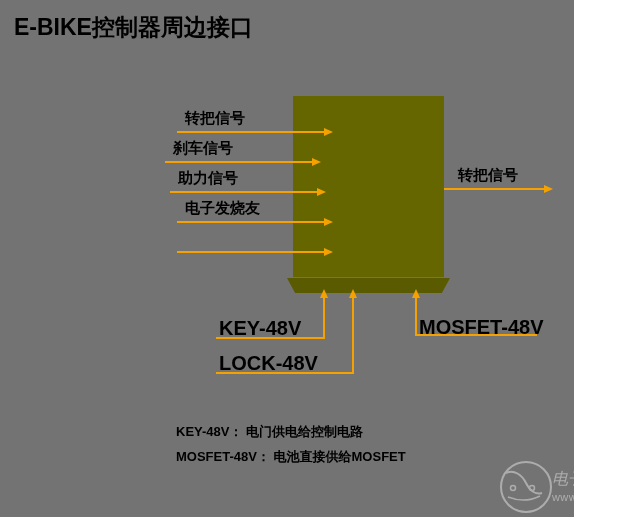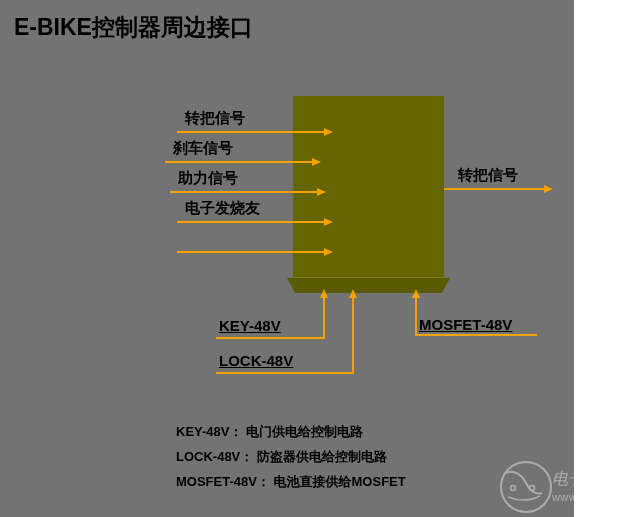--- a/index.html
+++ b/index.html
@@ -126,25 +126,24 @@
     width: 0;
     height: 0;
     border-top: 4px solid transparent;
     border-bottom: 4px solid transparent;
     border-left: 9px solid #f5a200;
   }
 
   
   .bot-label {
     position: absolute;
-    font-size: 15px;
-    font-weight: bold;
-    color: #000000;
-    white-space: nowrap;
-    text-decoration: underline;
+    font-size: 20px;
+    font-weight: bold;
+    color: #000000;
+    white-space: nowrap;
   }
   .bot-underline {
     position: absolute;
     height: 2px;
     background: #f5a200;
   }
   .bot-vert {
     position: absolute;
     width: 2px;
     background: #f5a200;
@@ -277,21 +276,20 @@
   <div class="bot-vert" style="left:352px; top:297px; height:77px;"></div>
   <div class="bot-head" style="left:349px; top:289px;"></div>
 
   <div class="bot-label" style="left:419px; top:316px;">MOSFET-48V</div>
   <div class="bot-underline" style="left:415px; top:334px; width:122px;"></div>
   <div class="bot-vert" style="left:415px; top:297px; height:38px;"></div>
   <div class="bot-head" style="left:412px; top:289px;"></div>
 
   <div id="legend">
     <div class="legend-line">KEY-48V： 电门供电给控制电路</div>
-    <div class="legend-line">LOCK-48V： 防盗器供电给控制电路</div>
     <div class="legend-line">MOSFET-48V： 电池直接供给MOSFET</div>
   </div>
 
   <div id="watermark">
     <div id="wm-circle"></div>
     <svg id="wm-swoosh" viewBox="0 0 40 34">
       <path d="M2 4 C10 0, 18 6, 22 14 C26 22, 32 26, 38 24" stroke="#dcdcdc" stroke-width="2" fill="none"></path>
       <circle cx="9" cy="19" r="2.5" fill="none" stroke="#dcdcdc" stroke-width="1.5"></circle>
       <circle cx="28" cy="19" r="2.5" fill="none" stroke="#dcdcdc" stroke-width="1.5"></circle>
       <path d="M4 28 C14 32, 26 32, 36 27" stroke="#dcdcdc" stroke-width="1.5" fill="none"></path>

